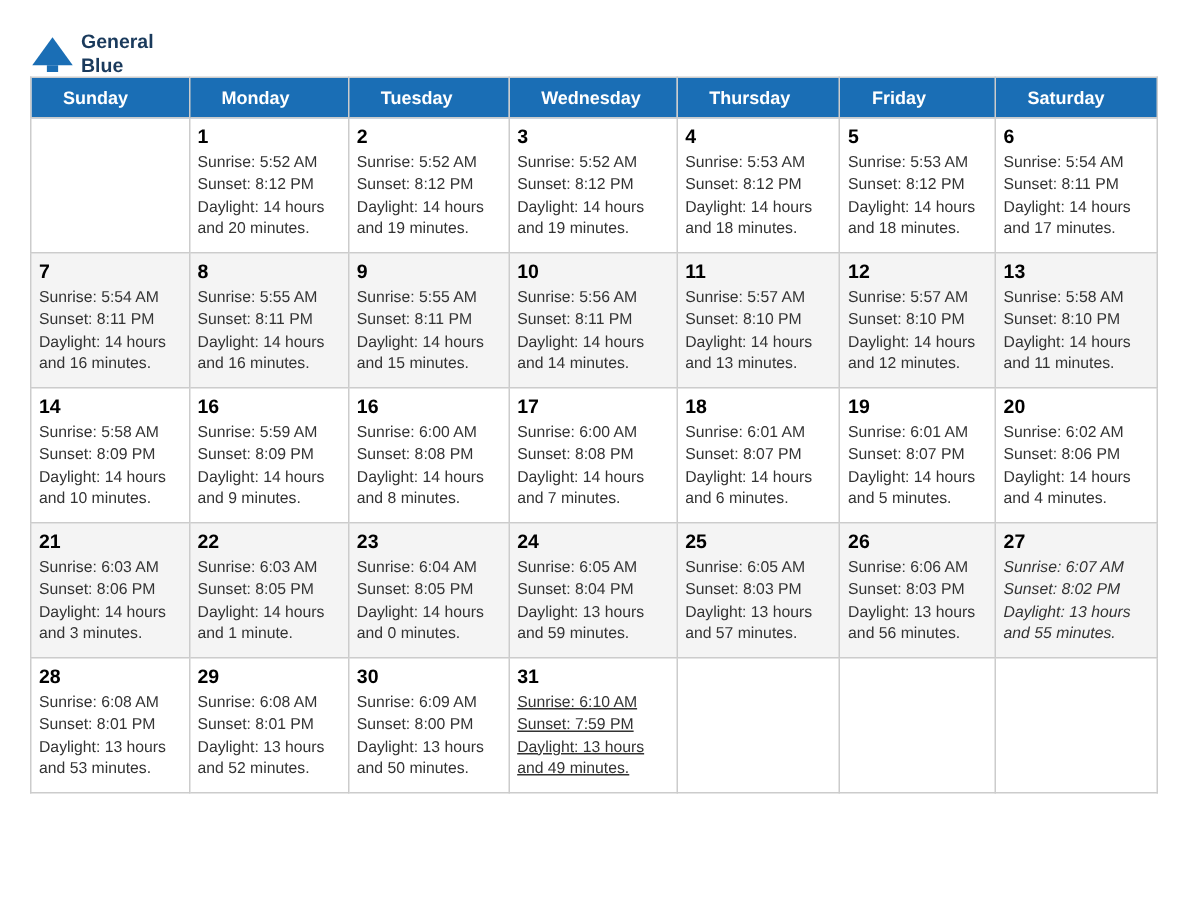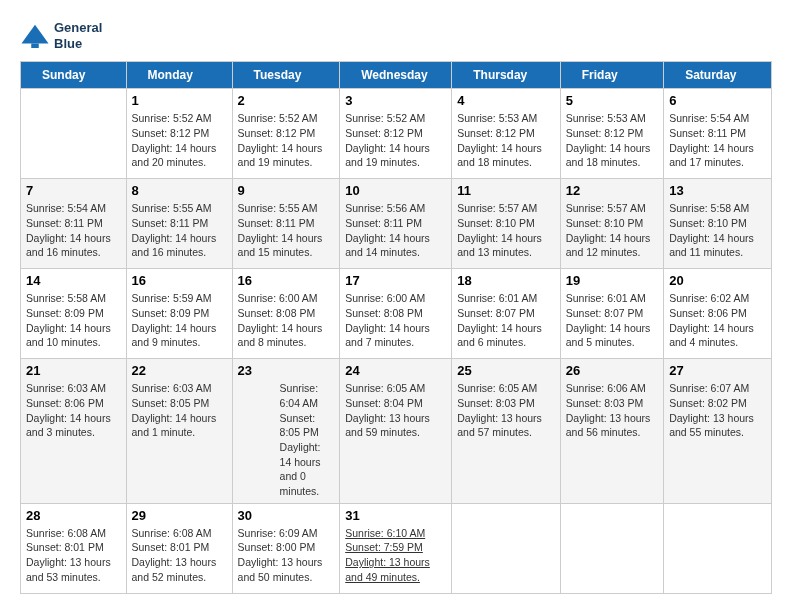--- a/index.html
+++ b/index.html
@@ -7,21 +7,20 @@
       font-family: Arial, sans-serif;
       background: #fff;
       width: 792px;
       min-height: 612px;
       padding: 20px;
     }
     .header {
       display: flex;
       justify-content: space-between;
       align-items: flex-end;
-      margin-bottom: 10px;
     }
     .logo {
       display: flex;
       align-items: center;
     }
     .logo-text {
       display: flex;
       flex-direction: column;
       font-size: 13px;
       font-weight: bold;
@@ -274,21 +273,21 @@
         </td>
         <td>
           <span class="day-num">22</span>
           <div class="day-info" style="white-space: pre-line;">Sunrise: 6:03 AM
 Sunset: 8:05 PM
 Daylight: 14 hours
 and 1 minute.</div>
         </td>
         <td>
           <span class="day-num">23</span>
-          <div class="day-info" style="white-space: pre-line; margin-left: 42px;">Sunrise: 6:04 AM
+          <div class="day-info" style="white-space: pre-line;">Sunrise: 6:04 AM
 Sunset: 8:05 PM
 Daylight: 14 hours
 and 0 minutes.</div>
         </td>
         <td>
           <span class="day-num">24</span>
           <div class="day-info" style="white-space: pre-line;">Sunrise: 6:05 AM
 Sunset: 8:04 PM
 Daylight: 13 hours
 and 59 minutes.</div>
@@ -302,21 +301,21 @@
         </td>
         <td>
           <span class="day-num">26</span>
           <div class="day-info" style="white-space: pre-line;">Sunrise: 6:06 AM
 Sunset: 8:03 PM
 Daylight: 13 hours
 and 56 minutes.</div>
         </td>
         <td>
           <span class="day-num">27</span>
-          <div class="day-info" style="white-space: pre-line;">Sunrise: 6:07 AM
+          <div class="day-info" style="white-space: pre-line; font-style: italic;">Sunrise: 6:07 AM
 Sunset: 8:02 PM
 Daylight: 13 hours
 and 55 minutes.</div>
         </td>
       </tr>
       <tr>
         <td>
           <span class="day-num">28</span>
           <div class="day-info" style="white-space: pre-line;">Sunrise: 6:08 AM
 Sunset: 8:01 PM

